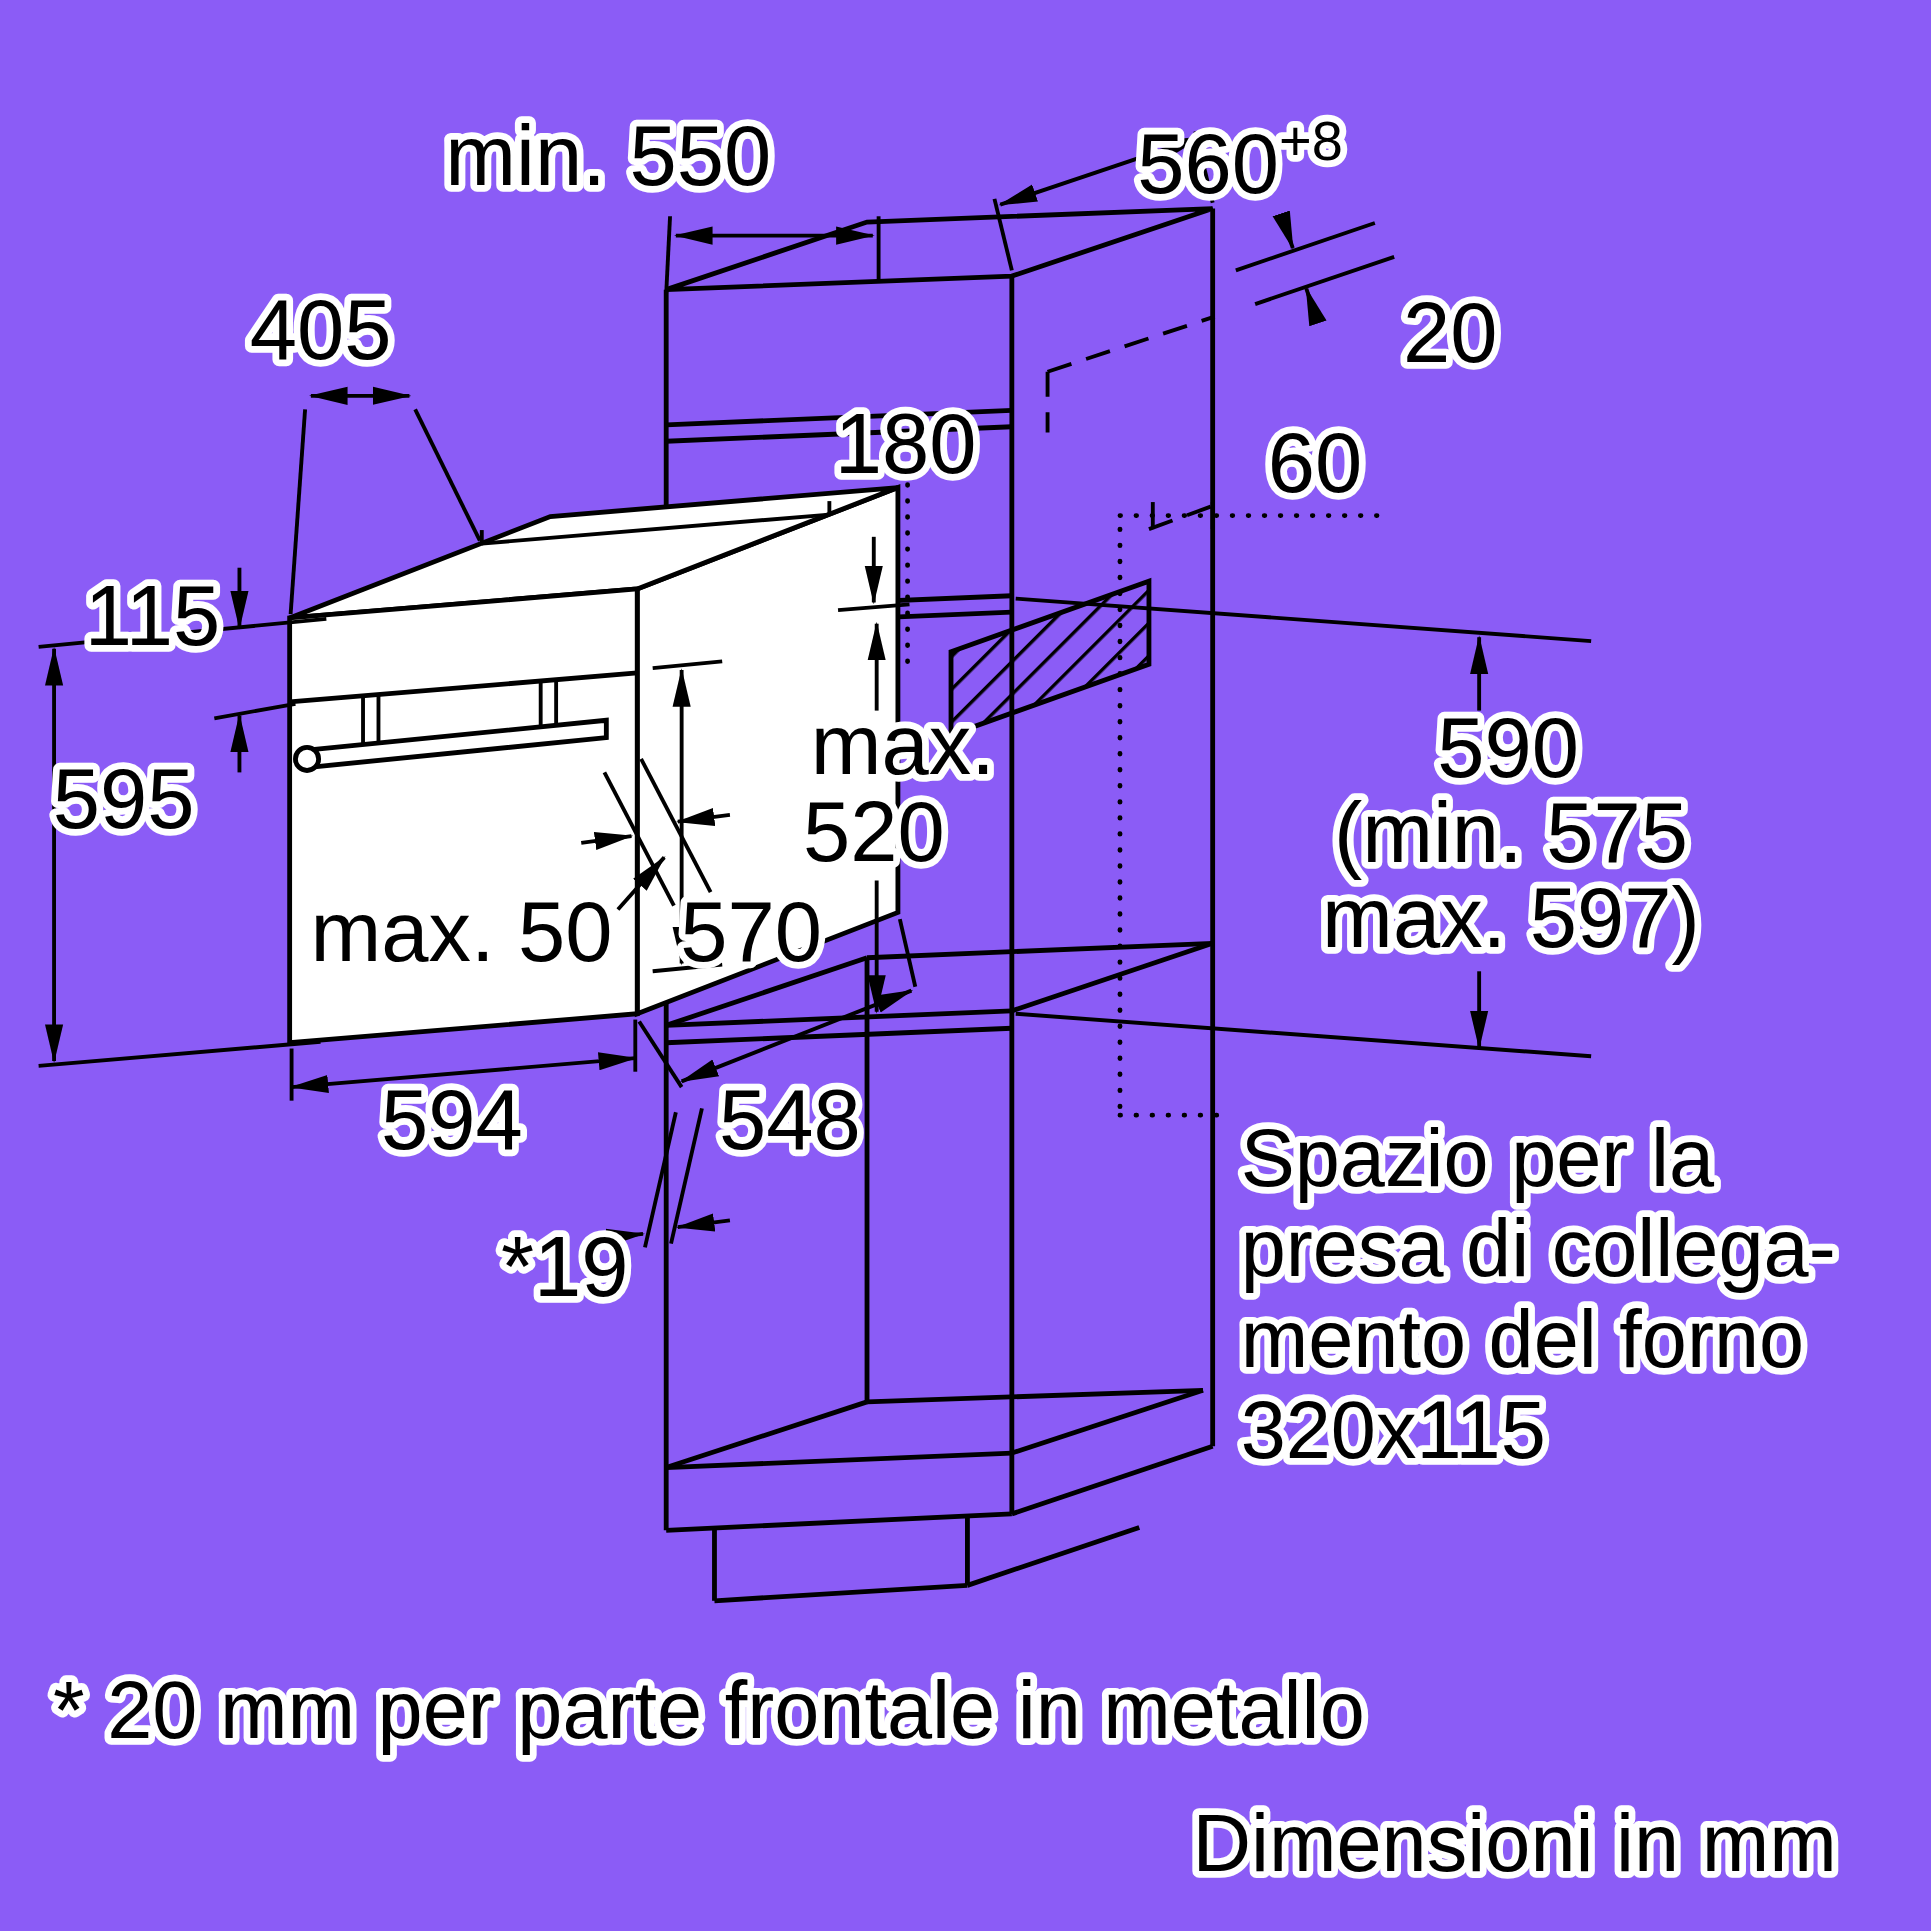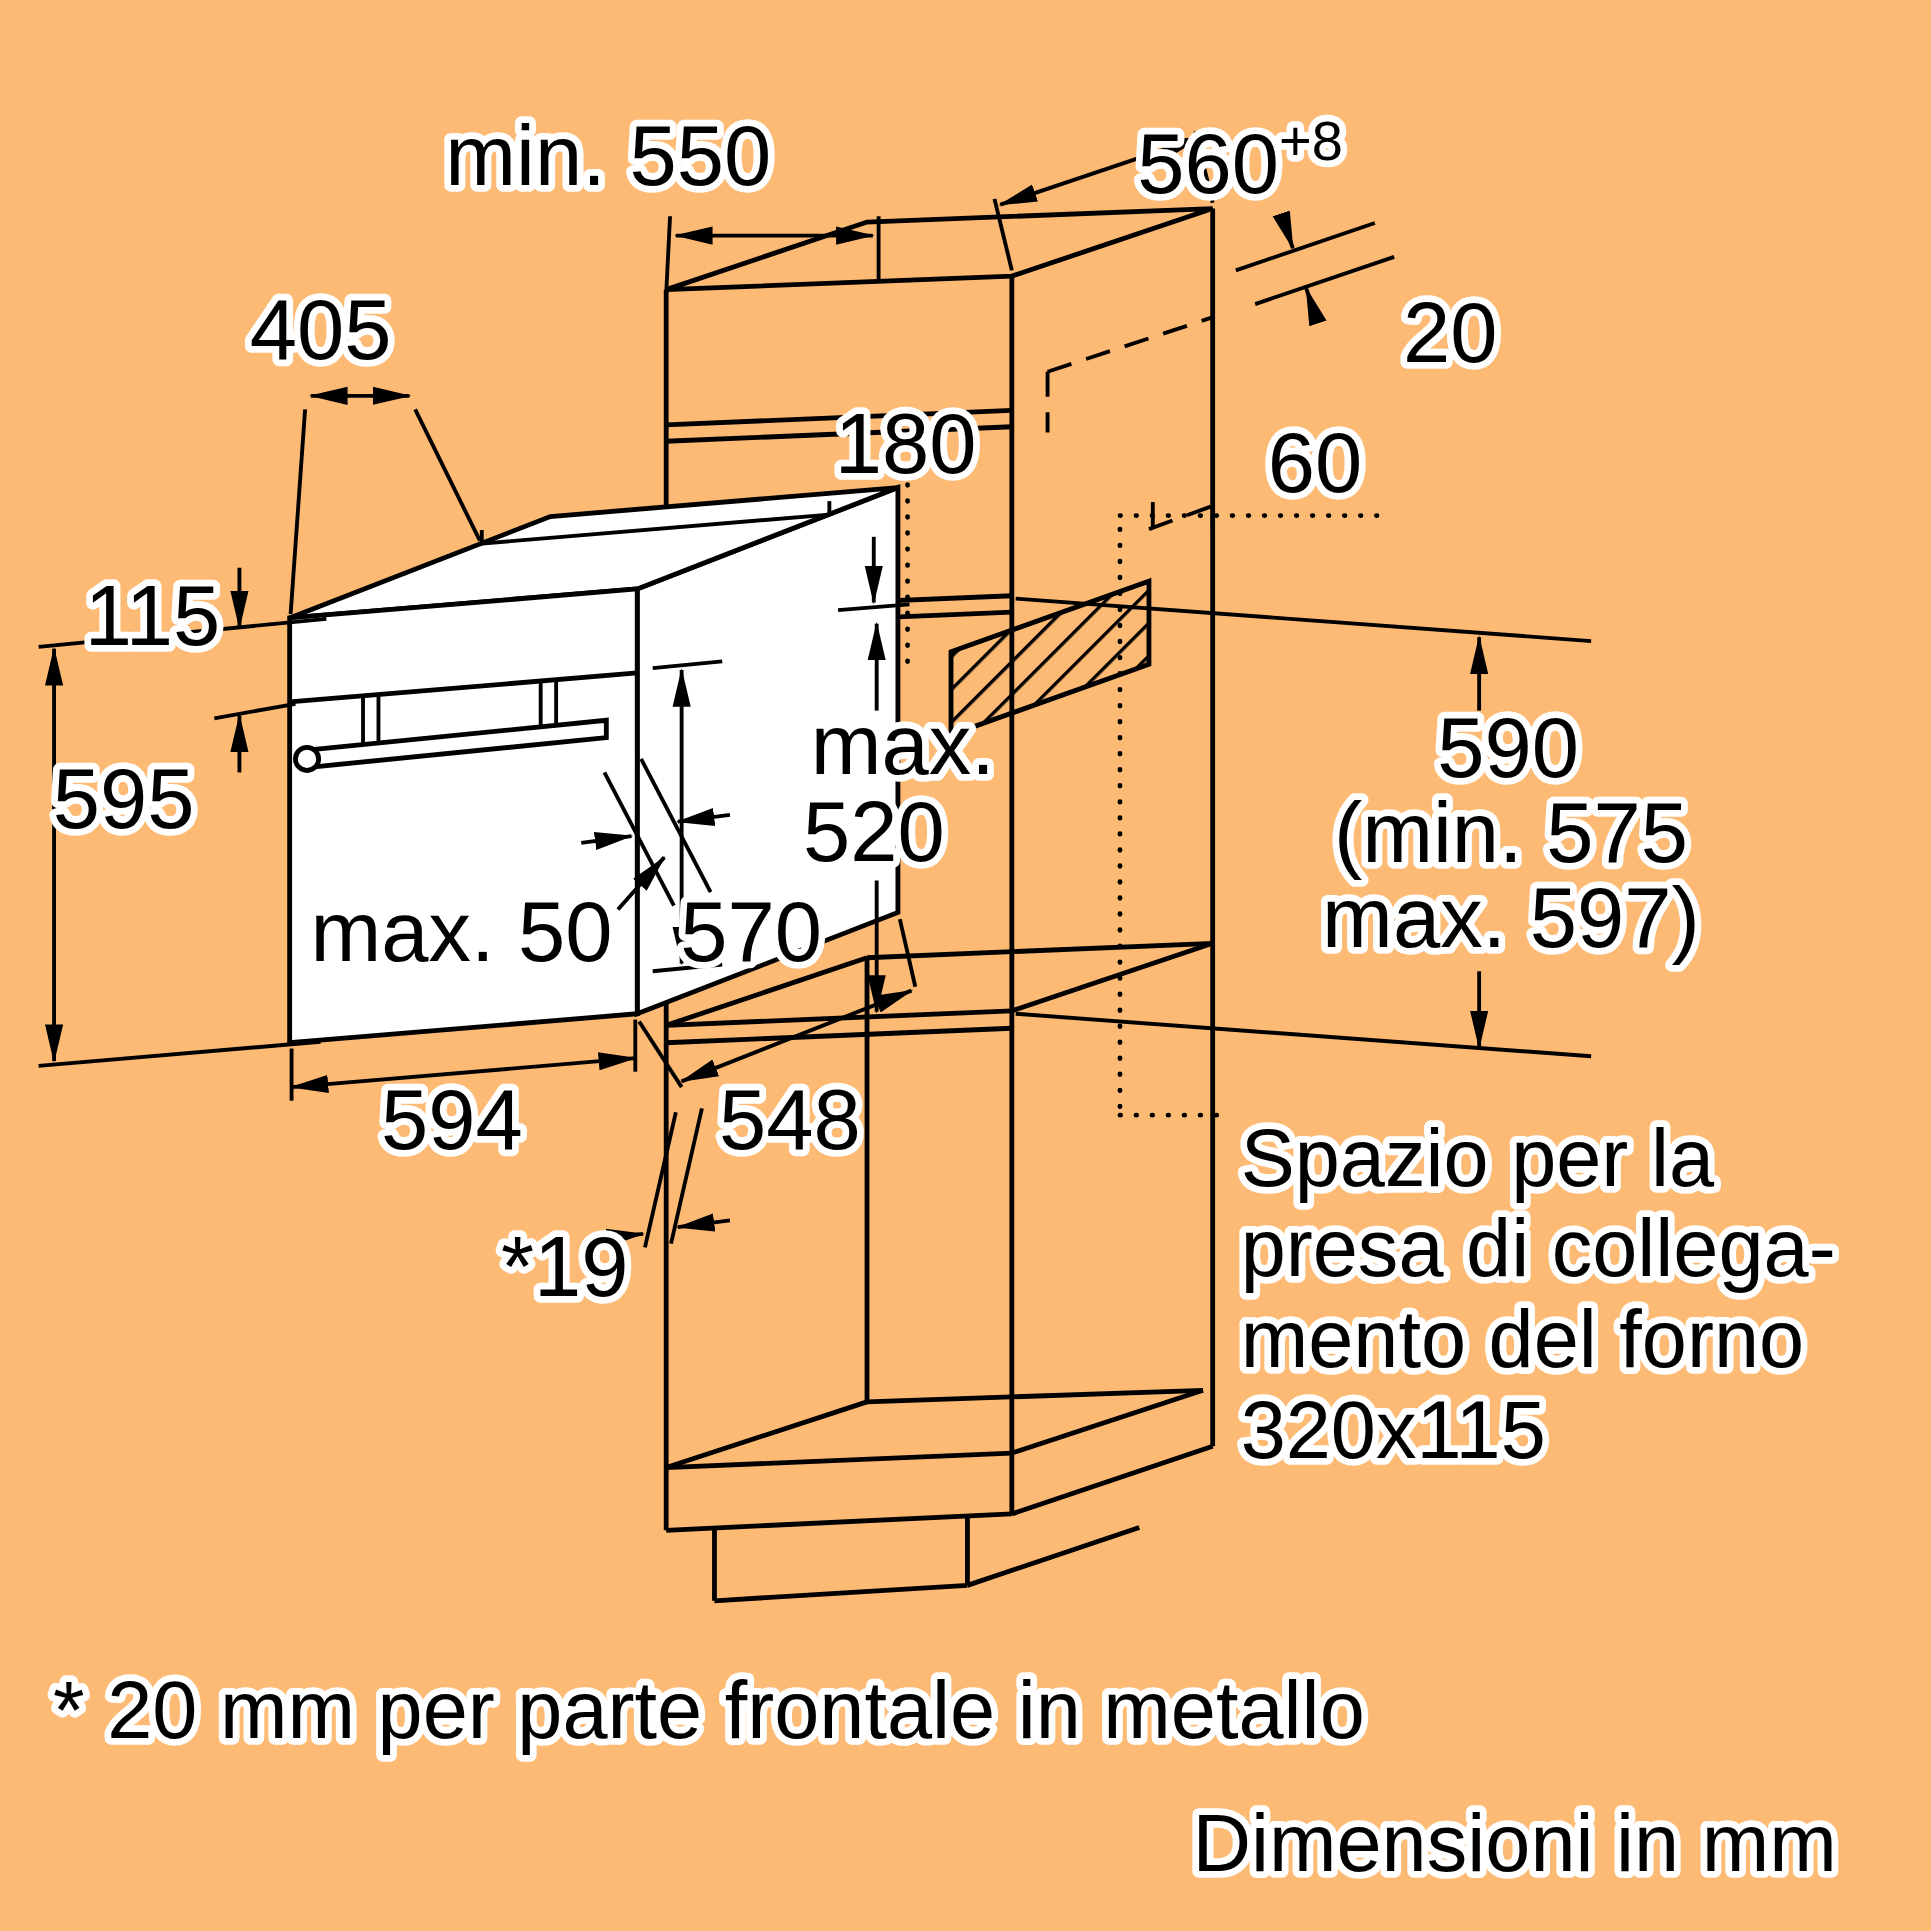--- a/index.html
+++ b/index.html
@@ -1,16 +1,16 @@
 <!DOCTYPE html>
 <html><head>
 <meta charset="utf-8">
 <style>
   html,body{margin:0;padding:0;background:#ffffff}
-  .stage{position:relative;width:1931px;height:1931px;background:#fdba74;overflow:hidden}
+  .stage{position:relative;width:1931px;height:1931px;background:#8b5cf6;overflow:hidden}
   svg{display:block}
   .s5{stroke:#000;stroke-width:5;fill:none;stroke-linejoin:miter}
   .s4{stroke:#000;stroke-width:4;fill:none}
   .white{fill:#ffffff}
   .dash{stroke-dasharray:26 16}
   .dot{stroke-dasharray:0.6 16;stroke-linecap:round}
   text{font-family:"Liberation Sans", sans-serif;fill:#000;paint-order:stroke;stroke:#ffffff;stroke-width:14px;stroke-linejoin:round}
   .dim{font-size:88px}
   .note{font-size:84px}
   .mid{text-anchor:middle}

